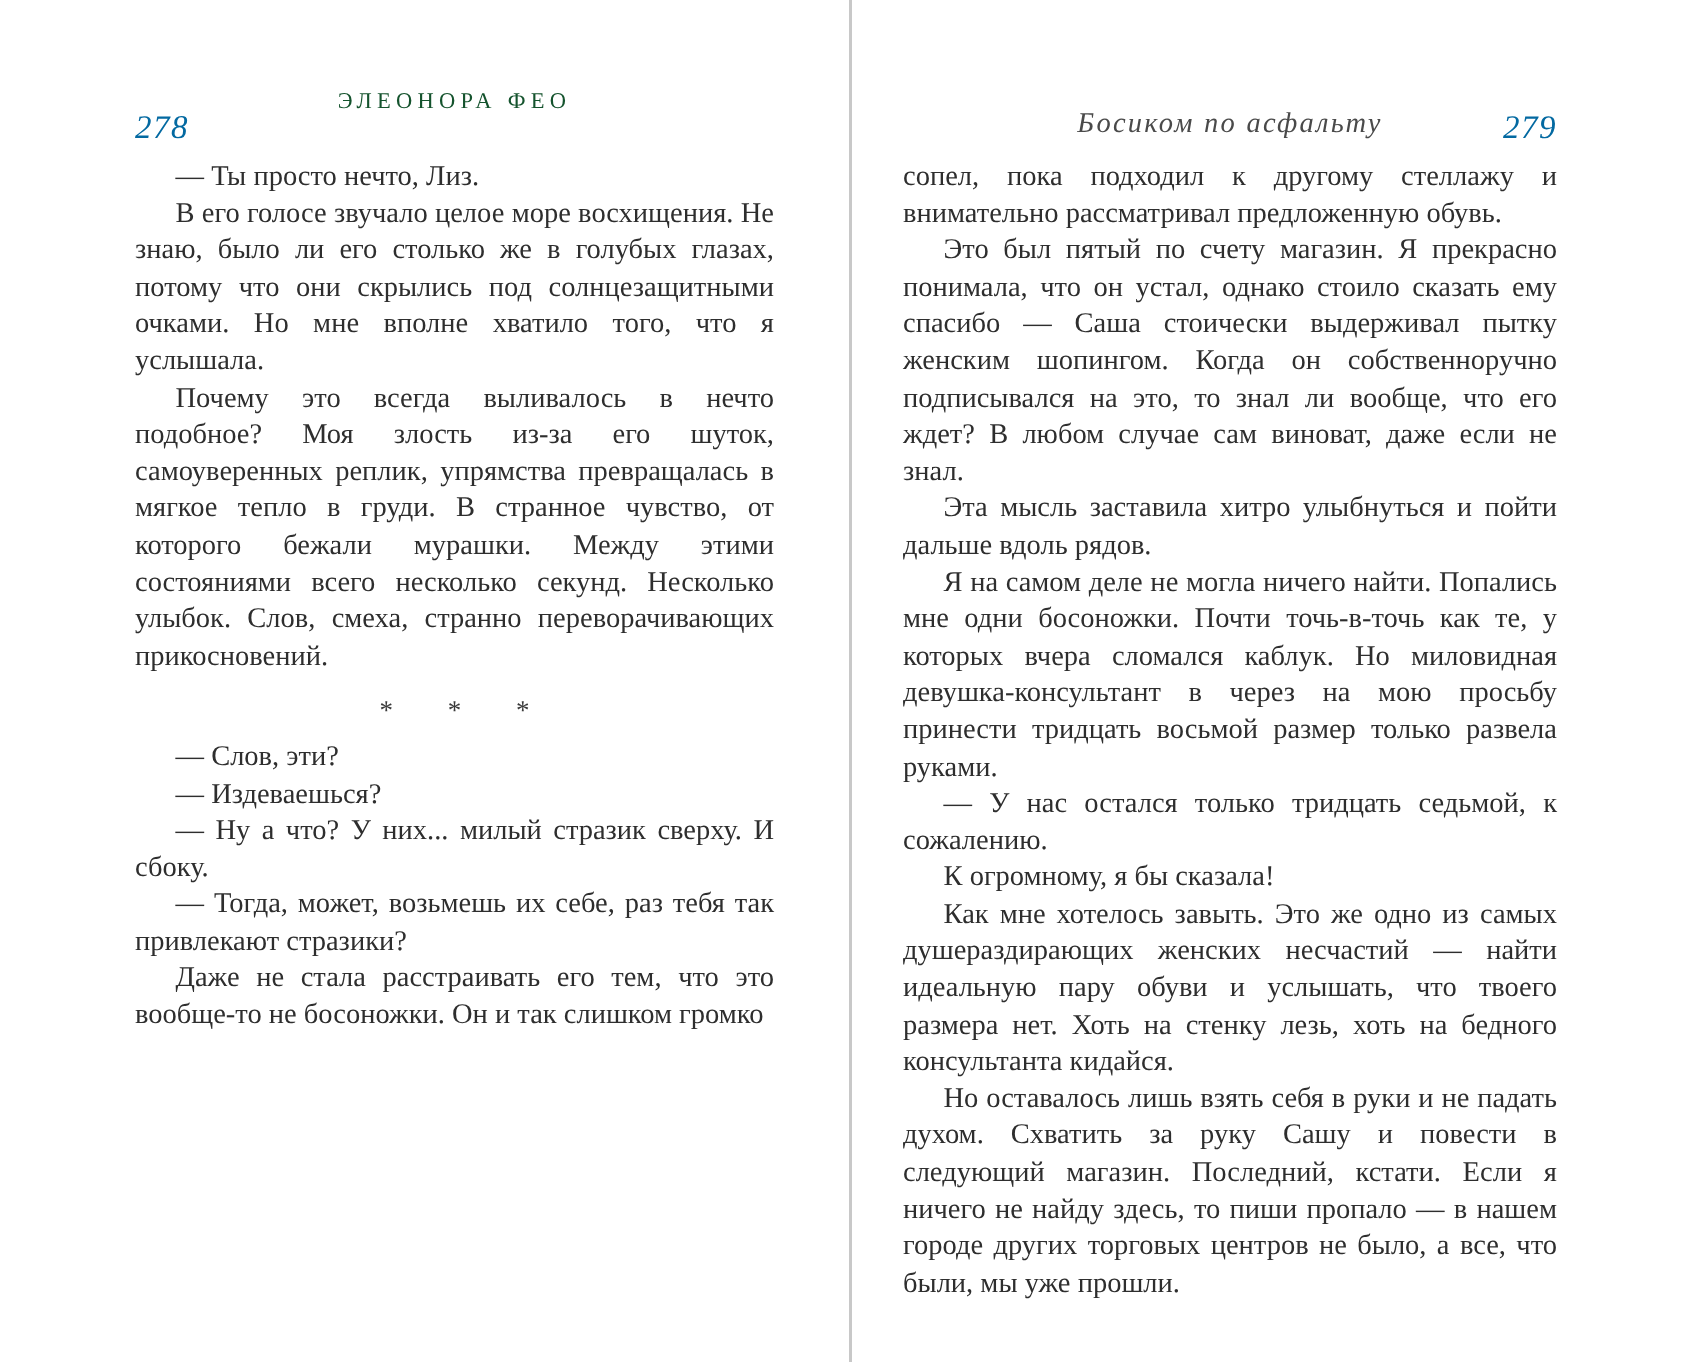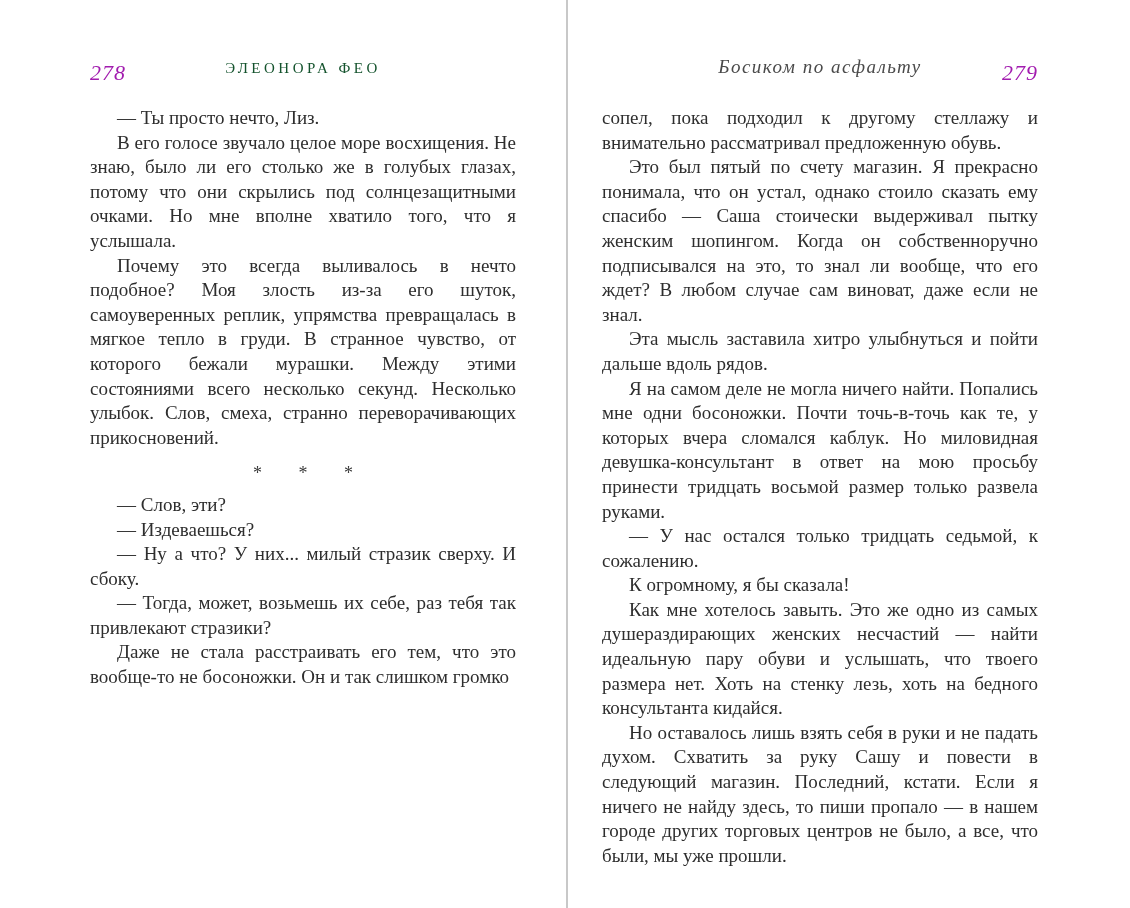--- a/index.html
+++ b/index.html
@@ -39,25 +39,25 @@
     background: #c8c8c8;
     flex: 0 0 auto;
   }
   .running-head {
     position: relative;
     height: 32px;
     margin-bottom: 18px;
   }
   .page-num {
     position: absolute;
-    top: 4px;
+    top: 16px;
     font-style: italic;
     font-size: 22px;
     letter-spacing: 1px;
-    color: #a21caf;
+    color: #0369a1;
   }
   .page-num.left-num  { left: 0; }
   .page-num.right-num { right: 0; }
   .head-title {
     position: absolute;
     left: 0;
     right: 0;
     top: 4px;
     text-align: center;
     color: #14532d;
@@ -65,21 +65,21 @@
   .head-title.caps {
     font-size: 15px;
     letter-spacing: 3.5px;
     font-variant: normal;
   }
   .head-title.script {
     font-style: italic;
     font-size: 19px;
     letter-spacing: 1.5px;
     color: #4a4a4a;
-    top: 0;
+    top: 16px;
   }
   .body-text {
     font-size: 19px;
     line-height: 24.6px;
     text-align: justify;
   }
   .body-text p {
     margin: 0;
     text-indent: 27px;
   }
@@ -123,21 +123,21 @@
 
   <div class="page page-right">
     <div class="running-head">
       <span class="head-title script">Босиком по асфальту</span>
       <span class="page-num right-num">279</span>
     </div>
     <div class="body-text">
       <p class="noindent">сопел, пока подходил к другому стеллажу и внимательно рассматривал предложенную обувь.</p>
       <p>Это был пятый по счету магазин. Я прекрасно понимала, что он устал, однако стоило сказать ему спасибо — Саша стоически выдерживал пытку женским шопингом. Когда он собственноручно подписывался на это, то знал ли вообще, что его ждет? В любом случае сам виноват, даже если не знал.</p>
       <p>Эта мысль заставила хитро улыбнуться и пойти дальше вдоль рядов.</p>
-      <p>Я на самом деле не могла ничего найти. Попались мне одни босоножки. Почти точь-в-точь как те, у которых вчера сломался каблук. Но миловидная девушка-консультант в ответ на мою просьбу принести тридцать восьмой размер только развела руками.</p>
+      <p>Я на самом деле не могла ничего найти. Попались мне одни босоножки. Почти точь-в-точь как те, у которых вчера сломался каблук. Но миловидная девушка-консультант в через на мою просьбу принести тридцать восьмой размер только развела руками.</p>
       <p>— У нас остался только тридцать седьмой, к сожалению.</p>
       <p>К огромному, я бы сказала!</p>
       <p>Как мне хотелось завыть. Это же одно из самых душераздирающих женских несчастий — найти идеальную пару обуви и услышать, что твоего размера нет. Хоть на стенку лезь, хоть на бедного консультанта кидайся.</p>
       <p>Но оставалось лишь взять себя в руки и не падать духом. Схватить за руку Сашу и повести в следующий магазин. Последний, кстати. Если я ничего не найду здесь, то пиши пропало — в нашем городе других торговых центров не было, а все, что были, мы уже прошли.</p>
     </div>
   </div>
 
 </div>
 
 </body></html>

